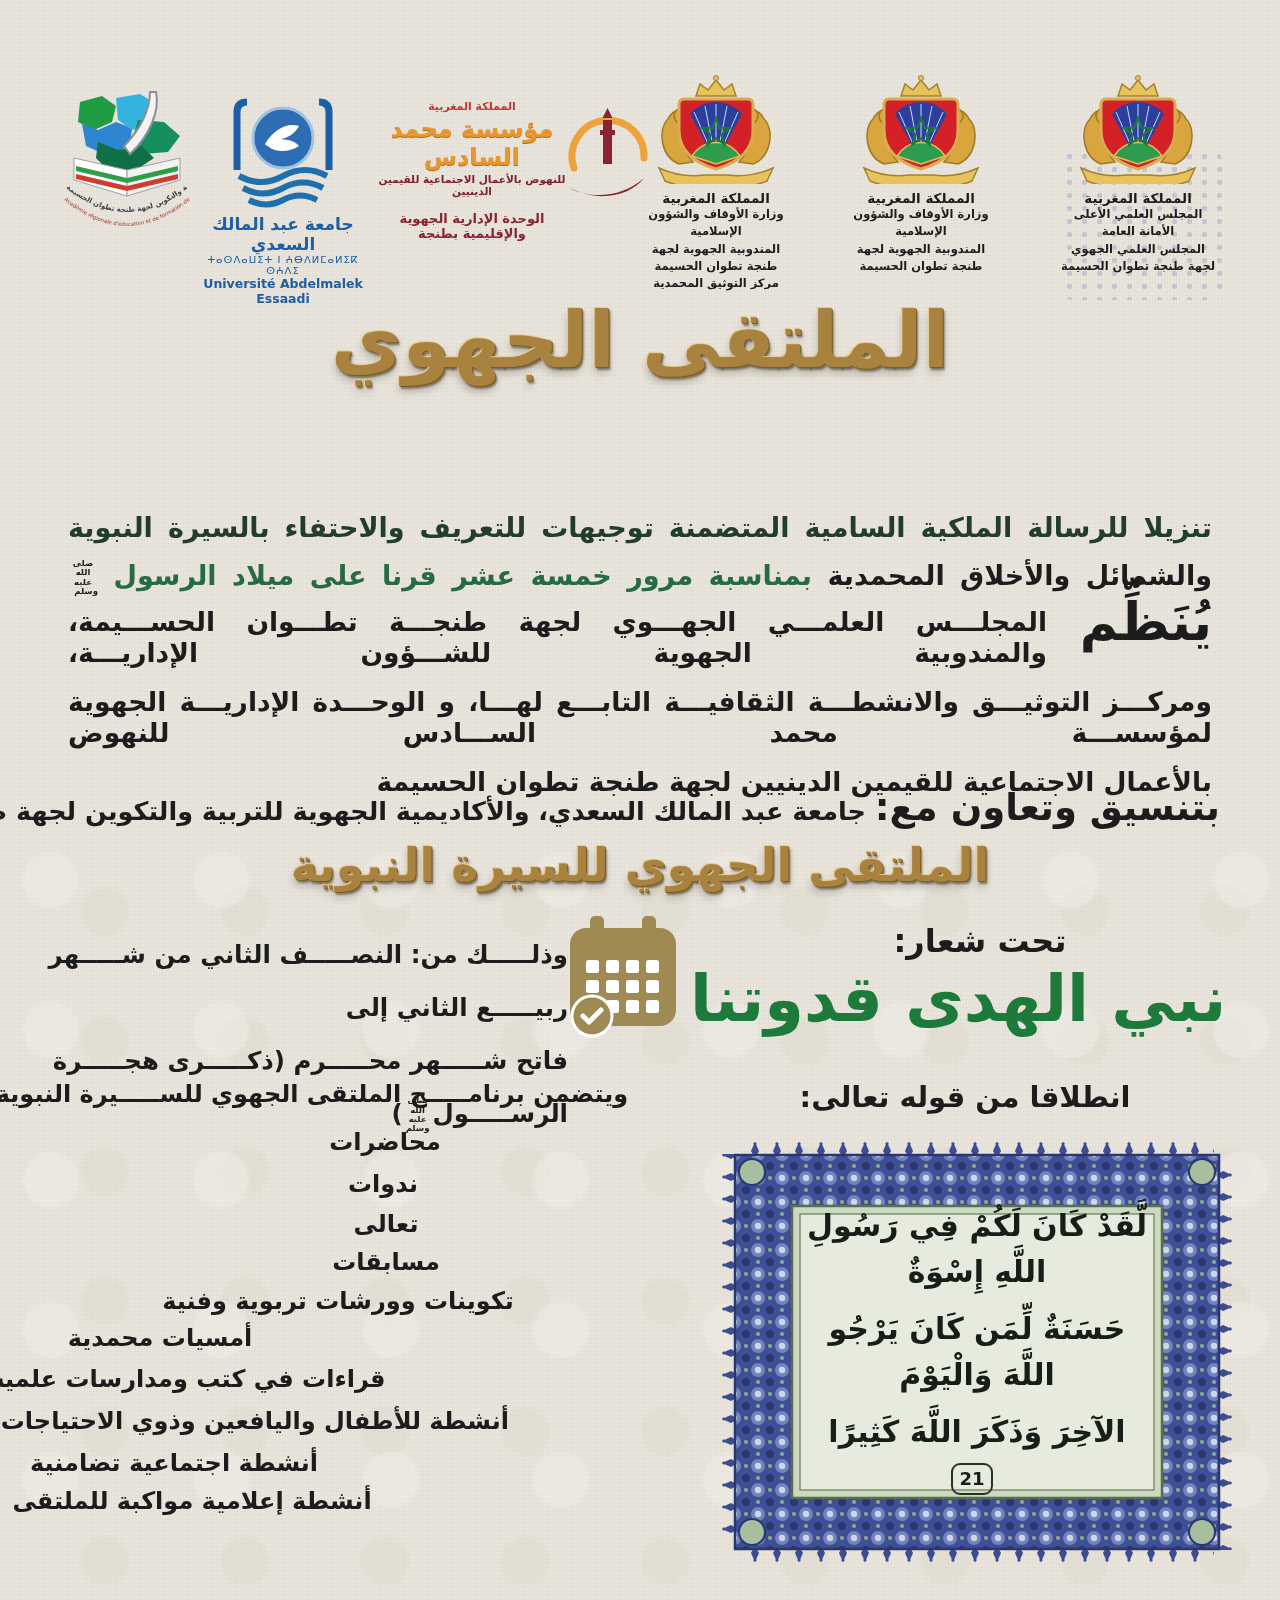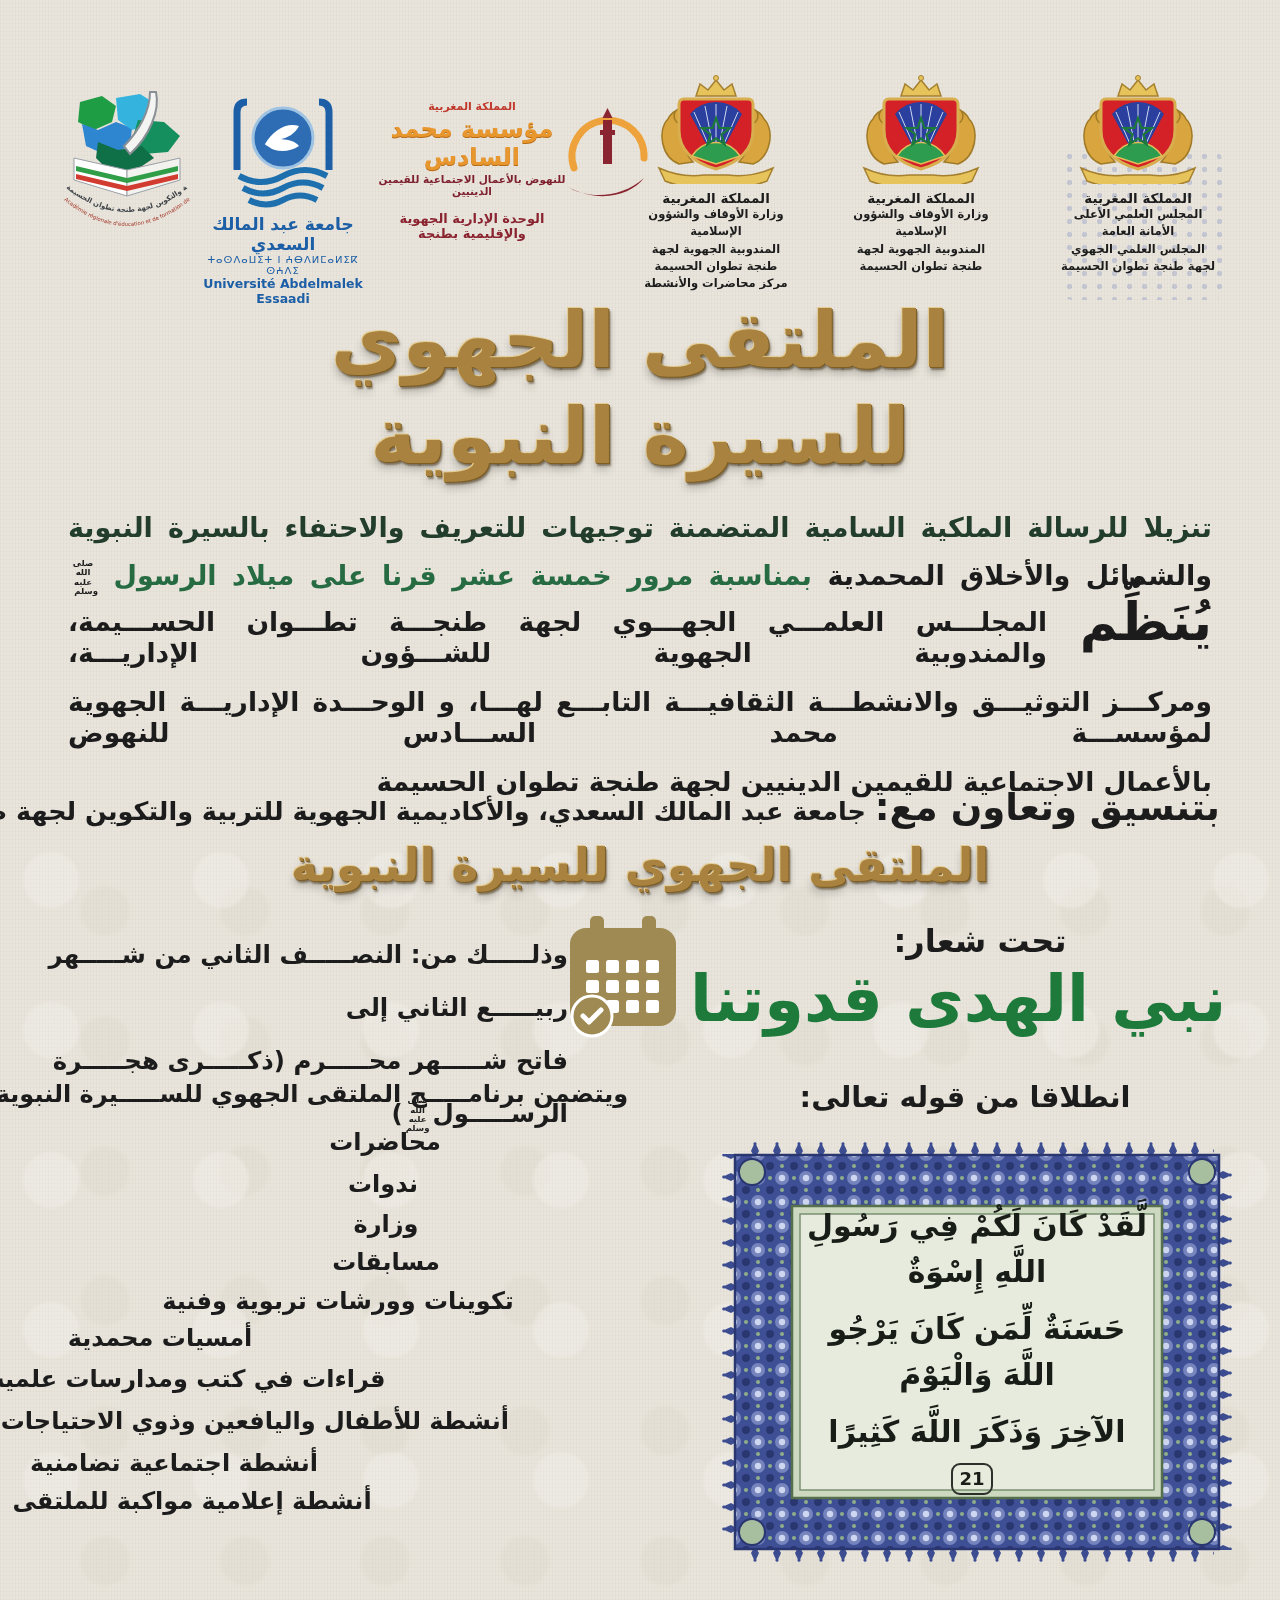--- a/index.html
+++ b/index.html
@@ -163,21 +163,21 @@
     <path d="M6,84 C28,98 62,96 84,76 C70,94 38,102 6,84 Z" fill="#8a2430"></path>
   </svg>
 
   <div class="abs coa-box" style="left:640px;top:72px;width:152px">
     <svg width="150" height="112" viewBox="0 0 150 112">
       <use href="#coa"></use>
       </svg>
     <div class="coa-kingdom rtl">المملكة المغربية</div>
     <div class="coa-line rtl">وزارة الأوقاف والشؤون الإسلامية</div>
     <div class="coa-line rtl">المندوبية الجهوية لجهة طنجة تطوان الحسيمة</div>
-    <div class="coa-line rtl">مركز محاضرات والأنشطة</div>
+    <div class="coa-line rtl">مركز التوثيق المحمدية</div>
   </div>
 
   <div class="abs coa-box" style="left:845px;top:72px;width:152px">
     <svg width="150" height="112" viewBox="0 0 150 112">
       <use href="#coa"></use>
       </svg>
     <div class="coa-kingdom rtl">المملكة المغربية</div>
     <div class="coa-line rtl">وزارة الأوقاف والشؤون الإسلامية</div>
     <div class="coa-line rtl">المندوبية الجهوية لجهة طنجة تطوان الحسيمة</div>
   </div>
@@ -189,21 +189,20 @@
       </svg>
     <div class="coa-kingdom rtl">المملكة المغربية</div>
     <div class="coa-line rtl">المجلس العلمي الأعلى</div>
     <div class="coa-line rtl">الأمانة العامة</div>
     <div class="coa-line rtl">المجلس العلمي الجهوي</div>
     <div class="coa-line rtl">لجهة طنجة تطوان الحسيمة</div>
   </div>
 
   <div class="abs title gold rtl">
     <div>الملتقى الجهوي</div>
-    <div>للسيرة النبوية</div>
   </div>
 
   <div class="abs intro rtl">
     <p class="jst green-dark">تنزيلا للرسالة الملكية السامية المتضمنة توجيهات للتعريف والاحتفاء بالسيرة النبوية</p>
     <p class="jst"><span>والشمائل والأخلاق المحمدية</span> <span class="txt-green">بمناسبة مرور خمسة عشر قرنا على ميلاد الرسول</span> <span class="saw">صلى الله عليه وسلم</span></p>
   </div>
 
   <div class="abs org rtl">
     <span class="org-verb">يُنَظِّم</span>
     <p class="jst org-l1">المجلـــس العلمـــي الجهـــوي لجهة طنجـــة تطـــوان الحســـيمة، والمندوبية الجهوية للشـــؤون الإداريـــة،</p>
@@ -243,21 +242,21 @@
         <rect x="56" y="84" width="13" height="13" rx="2.5"></rect>
       <rect x="76" y="84" width="13" height="13" rx="2.5"></rect>
     </g>
     <circle cx="22" cy="100" r="20" fill="#9e8a52" stroke="#ffffff" stroke-width="3"></circle>
     <path d="M13,100 l6,6 l12,-12" fill="none" stroke="#ffffff" stroke-width="5" stroke-linecap="round" stroke-linejoin="round"></path>
   </svg>
 
   <div class="program-item pi0 rtl">ويتضمن برنامـــــج الملتقى الجهوي للســـــيرة النبوية</div>
   <div class="program-item pi1 rtl">محاضرات</div>
   <div class="program-item pi2 rtl">ندوات</div>
-  <div class="program-item pi3 rtl">وزارة</div>
+  <div class="program-item pi3 rtl">تعالى</div>
   <div class="program-item pi4 rtl">مسابقات</div>
   <div class="program-item pi5 rtl">تكوينات وورشات تربوية وفنية</div>
   <div class="program-item pi6 rtl">أمسيات محمدية</div>
   <div class="program-item pi7 rtl">قراءات في كتب ومدارسات علمية</div>
   <div class="program-item pi8 rtl">أنشطة للأطفال واليافعين وذوي الاحتياجات الخاصة</div>
   <div class="program-item pi9 rtl">أنشطة اجتماعية تضامنية</div>
   <div class="program-item pi10 rtl">أنشطة إعلامية مواكبة للملتقى</div>
 
   <svg class="abs qframe" width="510" height="420" viewBox="0 0 510 420">
     <defs>

